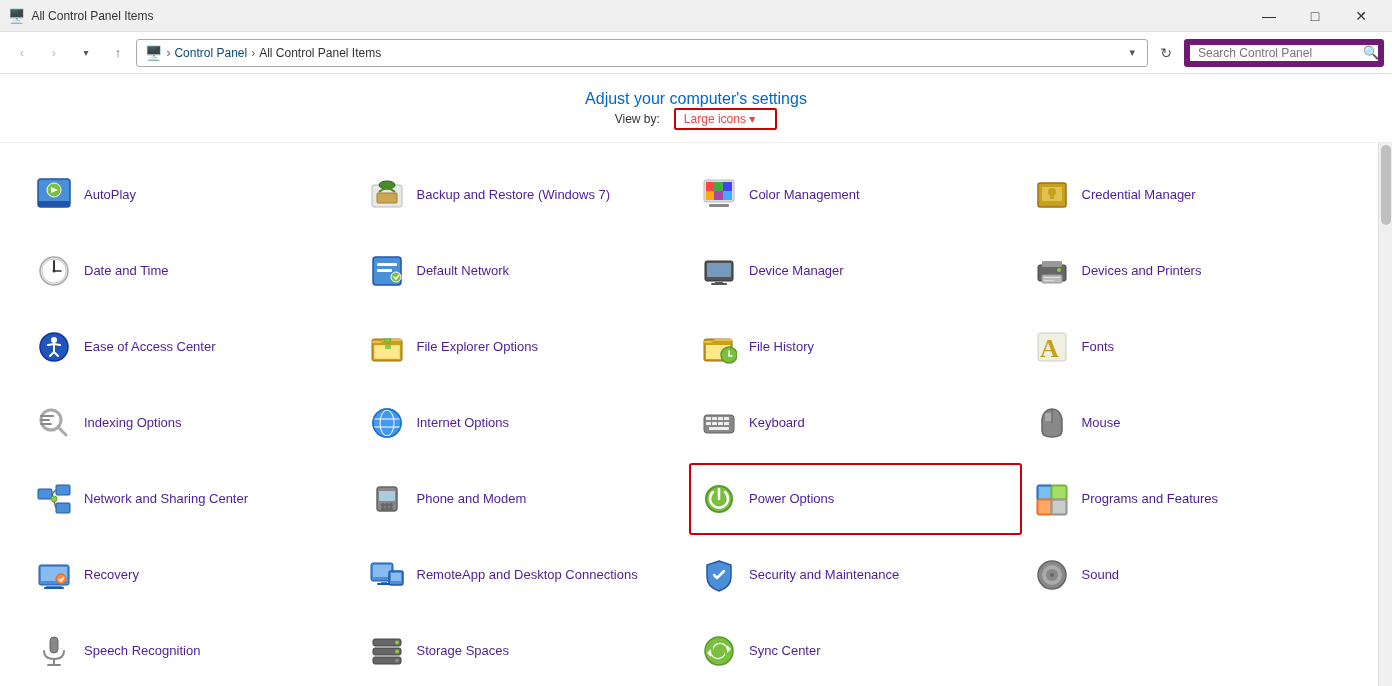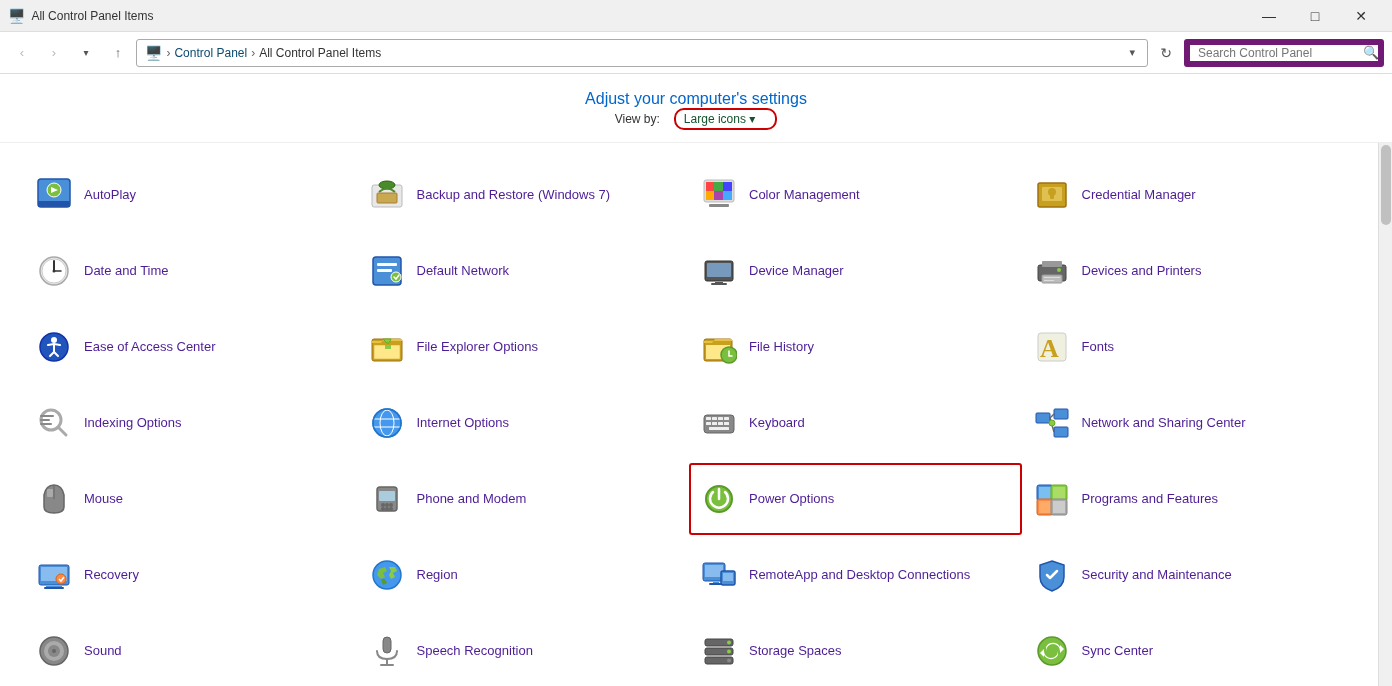--- a/index.html
+++ b/index.html
@@ -63,22 +63,22 @@
       display: flex; flex-direction: column;
       background: white; height: calc(686px - 74px); overflow: hidden;
     }
     .content-header {
       display: flex; align-items: center; justify-content: space-between;
       padding: 16px 24px 12px 24px; border-bottom: 1px solid #eee; flex-direction: column;
     }
     .page-title { font-size: 16px; color: #0066cc; font-weight: 400; }
     .view-by { display: flex; align-items: center; gap: 14px; font-size: 12px; color: #333; }
     .view-dropdown {
-      border: 2px solid #cc0000; border-radius: 10px; padding: 2px 20px 2px 8px;
-      font-size: 12px; color: #14532d; background: white; cursor: pointer;
+      border: 2px solid #cc0000; border-radius: 2px; padding: 2px 20px 2px 8px;
+      font-size: 12px; color: #ef4444; background: white; cursor: pointer;
       position: relative; display: flex; align-items: center; gap: 4px;
       font-weight: 500;
     }
 
     
     .items-wrapper {
       display: flex; flex: 1; overflow: hidden;
     }
     .items-grid {
       flex: 1; padding: 16px 24px;
@@ -345,39 +345,39 @@
               <rect x="17" y="17" width="5" height="3" rx="0.5" fill="#eee"></rect>
               <rect x="23" y="17" width="5" height="3" rx="0.5" fill="#eee"></rect>
               <rect x="8" y="22" width="20" height="3" rx="0.5" fill="#eee"></rect>
             </svg>
           </div>
           <span class="item-label">Keyboard</span>
         </div>
         <div class="control-item">
           <div class="item-icon">
             <svg width="36" height="36" viewBox="0 0 36 36">
+              <path d="M18 4 Q10 4 8 14 L8 26 Q8 32 18 32 Q28 32 28 26 L28 14 Q26 4 18 4Z" fill="#888" stroke="#666" stroke-width="1.5"></path>
+              <line x1="18" y1="4" x2="18" y2="18" stroke="#666" stroke-width="1"></line>
+              <rect x="11" y="8" width="6" height="8" rx="1" fill="#aaa"></rect>
+            </svg>
+          </div>
+          <span class="item-label">Mouse</span>
+        </div>
+        <div class="control-item">
+          <div class="item-icon">
+            <svg width="36" height="36" viewBox="0 0 36 36">
               <rect x="2" y="8" width="14" height="10" rx="1" fill="#4a90d9" stroke="#2255aa" stroke-width="1"></rect>
               <rect x="20" y="4" width="14" height="10" rx="1" fill="#4a90d9" stroke="#2255aa" stroke-width="1"></rect>
               <rect x="20" y="22" width="14" height="10" rx="1" fill="#4a90d9" stroke="#2255aa" stroke-width="1"></rect>
               <line x1="16" y1="13" x2="20" y2="9" stroke="#666" stroke-width="1.5"></line>
               <line x1="16" y1="13" x2="20" y2="27" stroke="#666" stroke-width="1.5"></line>
               <circle cx="18" cy="18" r="3" fill="#88cc44" stroke="#66aa22" stroke-width="1"></circle>
             </svg>
           </div>
           <span class="item-label">Network and Sharing Center</span>
-        </div>
-        <div class="control-item">
-          <div class="item-icon">
-            <svg width="36" height="36" viewBox="0 0 36 36">
-              <path d="M18 4 Q10 4 8 14 L8 26 Q8 32 18 32 Q28 32 28 26 L28 14 Q26 4 18 4Z" fill="#888" stroke="#666" stroke-width="1.5"></path>
-              <line x1="18" y1="4" x2="18" y2="18" stroke="#666" stroke-width="1"></line>
-              <rect x="11" y="8" width="6" height="8" rx="1" fill="#aaa"></rect>
-            </svg>
-          </div>
-          <span class="item-label">Mouse</span>
         </div>
         <div class="control-item">
           <div class="item-icon">
             <svg width="36" height="36" viewBox="0 0 36 36">
               <rect x="8" y="6" width="20" height="24" rx="3" fill="#888" stroke="#666" stroke-width="1.5"></rect>
               <rect x="10" y="10" width="16" height="10" rx="1" fill="#aaccdd"></rect>
               <circle cx="14" cy="24" r="2" fill="#666"></circle>
               <circle cx="18" cy="24" r="2" fill="#666"></circle>
               <circle cx="22" cy="24" r="2" fill="#666"></circle>
               <circle cx="14" cy="28" r="2" fill="#666"></circle>
@@ -417,31 +417,20 @@
             <svg width="36" height="36" viewBox="0 0 36 36">
               <rect x="3" y="8" width="30" height="20" rx="2" fill="#4a90d9" stroke="#2255aa" stroke-width="1"></rect>
               <rect x="5" y="10" width="26" height="14" fill="#88bbee"></rect>
               <rect x="10" y="29" width="16" height="3" fill="#4a90d9"></rect>
               <rect x="8" y="30" width="20" height="2" rx="1" fill="#2255aa"></rect>
               <circle cx="25" cy="22" r="5" fill="#ff8844" stroke="#cc6622" stroke-width="1"></circle>
               <path d="M23 22 L25 24 L28 20" stroke="white" stroke-width="1.5" fill="none"></path>
             </svg>
           </div>
           <span class="item-label">Recovery</span>
-        </div>
-        <div class="control-item">
-          <div class="item-icon">
-            <svg width="36" height="36" viewBox="0 0 36 36">
-              <circle cx="18" cy="18" r="14" fill="#4499ee" stroke="#2277cc" stroke-width="1.5"></circle>
-              <path d="M10 12 L16 10 L18 14 L14 16 L16 20 L12 22 L8 18 Z" fill="#7bbf3f"></path>
-              <path d="M20 10 L26 10 L28 14 L24 16 L26 20 L22 22 L20 18 L22 14 Z" fill="#88cc44"></path>
-              <path d="M12 22 L16 22 L18 26 L14 28 Z" fill="#5a9a2a"></path>
-            </svg>
-          </div>
-          <span class="item-label">Region</span>
         </div>
         <div class="control-item">
           <div class="item-icon">
             <svg width="36" height="36" viewBox="0 0 36 36">
               <rect x="2" y="6" width="22" height="18" rx="2" fill="#4a90d9" stroke="#2255aa" stroke-width="1"></rect>
               <rect x="4" y="8" width="18" height="12" fill="#88bbee"></rect>
               <rect x="12" y="25" width="6" height="3" fill="#4a90d9"></rect>
               <rect x="8" y="26" width="14" height="2" rx="1" fill="#2255aa"></rect>
               <rect x="20" y="14" width="14" height="14" rx="2" fill="#4a90d9" stroke="#2255aa" stroke-width="1.5"></rect>
               <rect x="22" y="16" width="10" height="8" fill="#88bbee"></rect>

